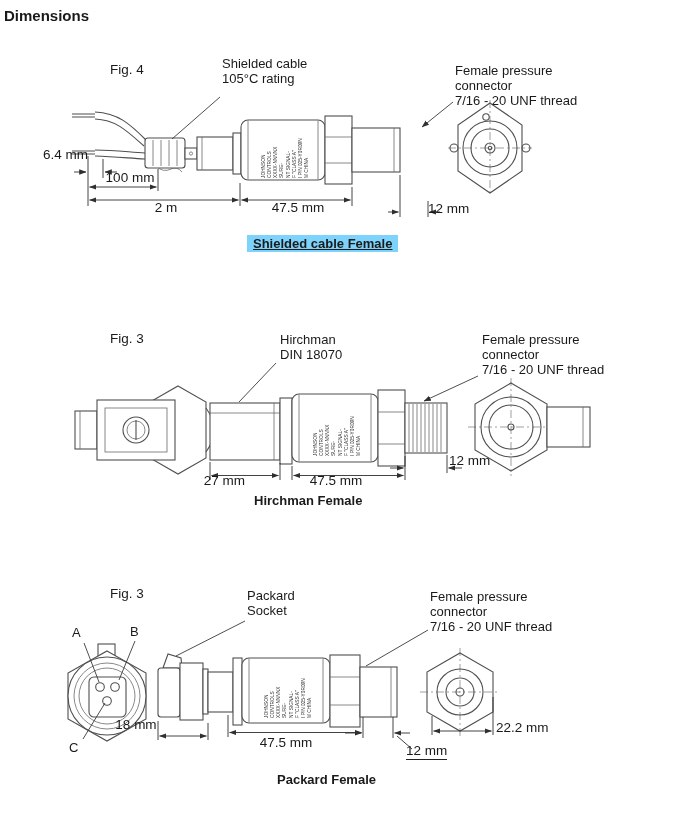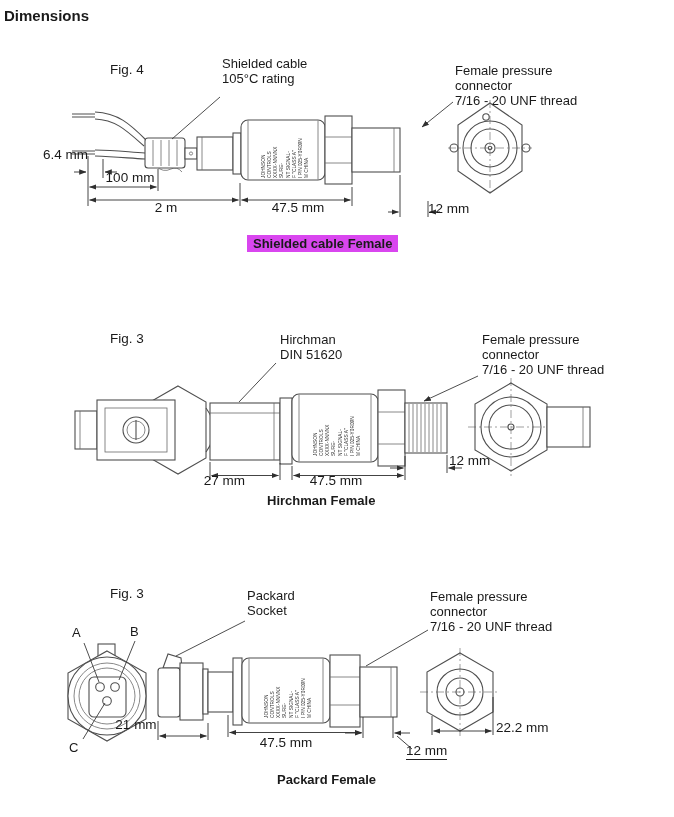--- a/index.html
+++ b/index.html
@@ -9,21 +9,21 @@
     font-family:"Liberation Sans", sans-serif; color:#1a1a1a;
   }
   .abs { position:absolute; }
   .pre { white-space:pre-line; }
   .title { font-size:15px; font-weight:bold; }
   .figlabel { font-size:13.5px; }
   .ann { font-size:13px; line-height:1.17; }
   .dim { font-size:13.5px; }
   .pin { font-size:13px; }
   .caption { font-size:13px; font-weight:bold; }
-  .hl { background:#d946ef; padding:1px 6px; }
+  .hl { background:#7dd3fc; padding:1px 6px;text-decoration:underline; }
   .center { text-align:center; }
   .right { text-align:right; }
   .underline { border-bottom:1.4px solid #222; padding-bottom:1px; }
   .devlabel {
     font-size:4.8px; line-height:1.28; color:#2e2e2e;
     transform:rotate(-90deg); white-space:pre-line; text-align:left;
   }
   svg { position:absolute; }
   .part  { fill:none; stroke:#4f4f4f; stroke-width:1.1; }
   .partf { fill:#ffffff; stroke:#4f4f4f; stroke-width:1.1; }
@@ -208,51 +208,51 @@
 M CHINA</div>
 <div class="abs dim right" style="left:18px; top:147px; width:70px;">6.4 mm</div>
 <div class="abs dim center" style="left:98px; top:170px; width:64px;">100 mm</div>
 <div class="abs dim center" style="left:142px; top:200px; width:48px;">2 m</div>
 <div class="abs dim center" style="left:266px; top:200px; width:64px;">47.5 mm</div>
 <div class="abs dim" style="left:428px; top:201px;">12 mm</div>
 <div class="abs caption" style="left:247px; top:236px;"><span class="hl">Shielded cable Female</span></div>
 
 <div class="abs figlabel" style="left:110px; top:331px;">Fig. 3</div>
 <div class="abs ann pre" style="left:280px; top:332px;">Hirchman
-DIN 51620</div>
+DIN 18070</div>
 <div class="abs ann pre" style="left:482px; top:332px;">Female pressure
 connector
 7/16 - 20 UNF thread</div>
 <div class="abs devlabel" style="left:307px; top:406px; width:56px; height:44px;">JOHNSON
 CONTROLS
 XXXX-NNNNX
 SURE-
 NT SIGNAL-
 F "CLASS A"
 I P/N 025-Y0R09N
 M CHINA</div>
 <div class="abs dim center" style="left:187px; top:473px; width:58px;text-align:right;">27 mm</div>
 <div class="abs dim center" style="left:304px; top:473px; width:64px;">47.5 mm</div>
 <div class="abs dim" style="left:449px; top:453px;">12 mm</div>
-<div class="abs caption" style="left:267px; top:493px;text-align:center;">Hirchman Female</div>
+<div class="abs caption" style="left:254px; top:493px;text-align:center;">Hirchman Female</div>
 
 <div class="abs figlabel" style="left:110px; top:586px;">Fig. 3</div>
 <div class="abs ann pre" style="left:247px; top:588px;">Packard
 Socket</div>
 <div class="abs ann pre" style="left:430px; top:589px;">Female pressure
 connector
 7/16 - 20 UNF thread</div>
 <div class="abs pin" style="left:72px; top:625px;">A</div>
 <div class="abs pin" style="left:130px; top:624px;">B</div>
 <div class="abs pin" style="left:69px; top:740px;">C</div>
 <div class="abs devlabel" style="left:258px; top:668px; width:56px; height:44px;">JOHNSON
 CONTROLS
 XXXX-NNNNX
 SURE-
 NT SIGNAL-
 F "CLASS A"
 I P/N 025-Y0R09N
 M CHINA</div>
-<div class="abs dim center" style="left:110px; top:717px; width:52px;">21 mm</div>
+<div class="abs dim center" style="left:110px; top:717px; width:52px;">18 mm</div>
 <div class="abs dim center" style="left:254px; top:735px; width:64px;">47.5 mm</div>
 <div class="abs dim underline" style="left:406px; top:743px;">12 mm</div>
 <div class="abs dim" style="left:496px; top:720px;">22.2 mm</div>
 <div class="abs caption" style="left:277px; top:772px;">Packard Female</div>
 
 </body></html>

